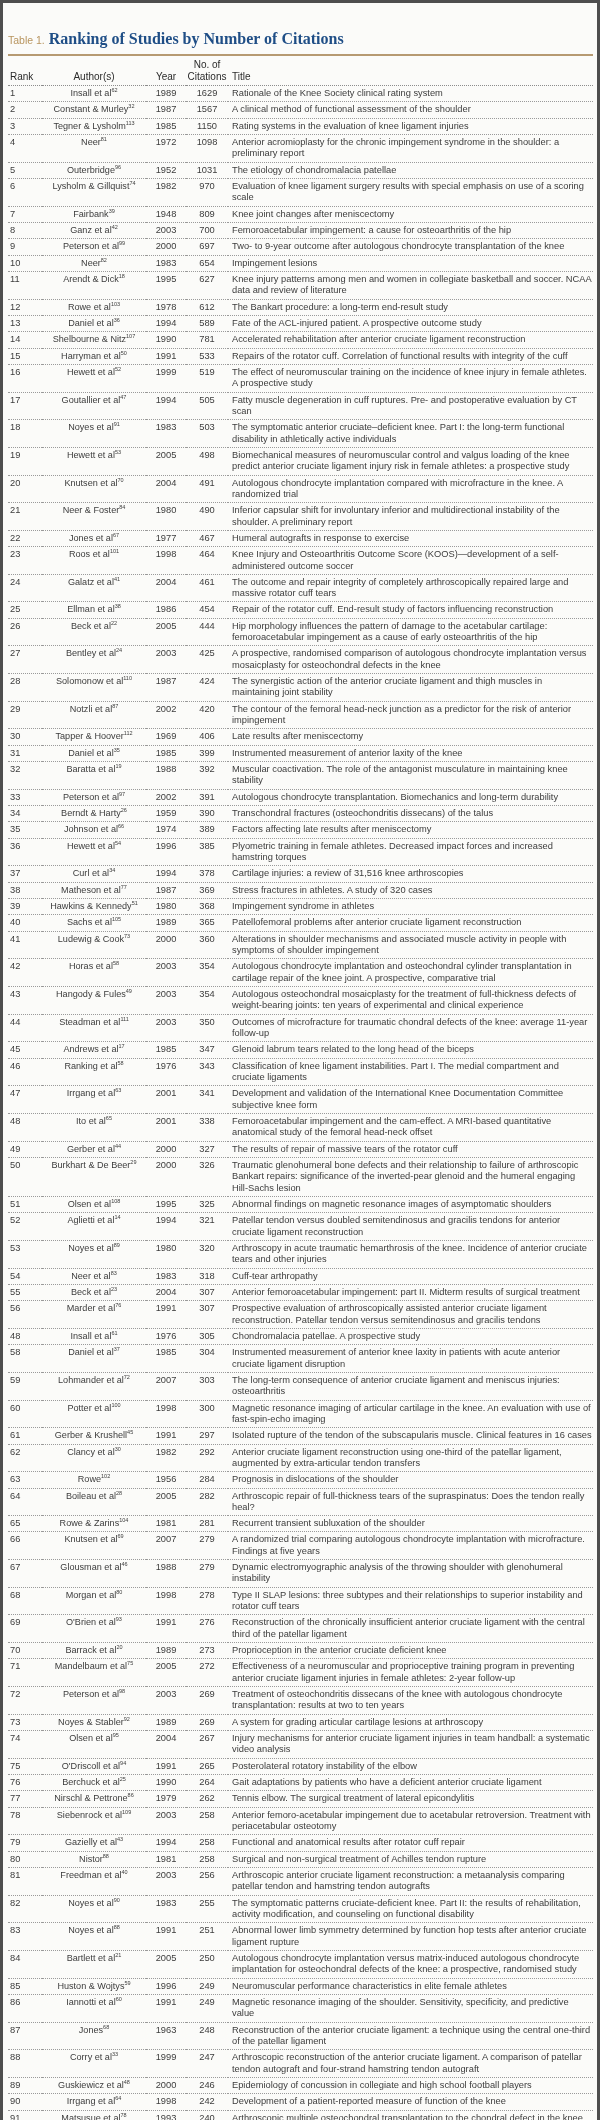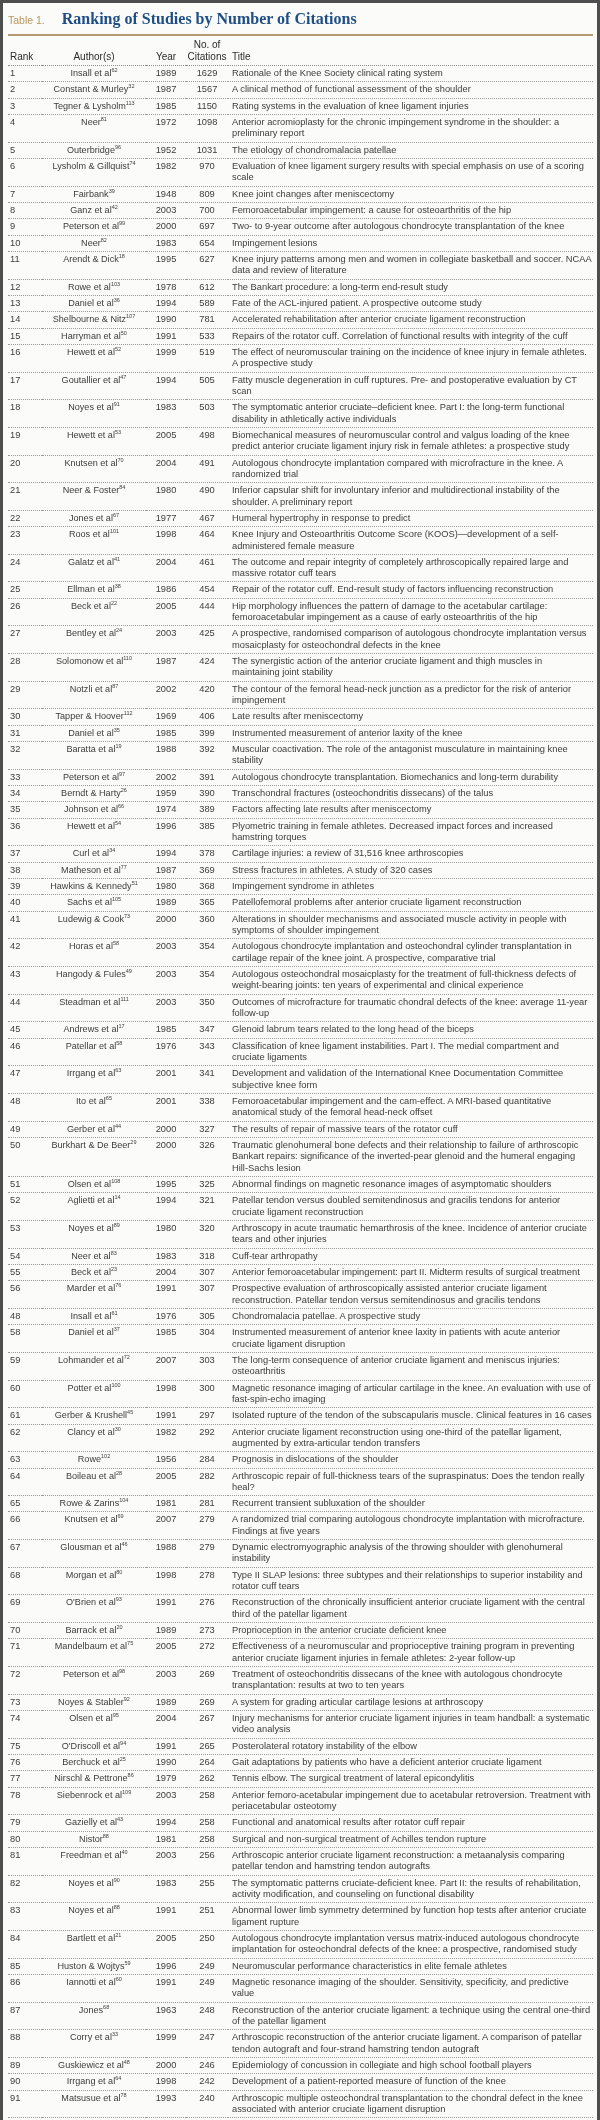--- a/index.html
+++ b/index.html
@@ -2,23 +2,23 @@
 <html><head>
 <meta charset="utf-8">
 <style>
   * { box-sizing: border-box; margin: 0; padding: 0; }
   html, body { width: 600px; background: #5a5a5a; }
   body { font-family: "Liberation Sans", sans-serif; }
   .page {
     width: 600px; min-height: 2120px; background: #fbfbf9;
     border: 3px solid #4e4e4e; padding: 6px 4px 8px 5px;
   }
-  .caption { display: flex; align-items: baseline; gap: 17px; padding: 1px 0 6px 0; }
+  .caption { display: flex; align-items: baseline; gap: 4px; padding: 1px 0 6px 0; }
   .caption-label { color: #b8955f; font-size: 10.5px; }
-  .caption-title { color: #1f4e86; font-size: 16px; font-weight: bold; font-family: "Liberation Serif", serif; }
+  .caption-title { color: #1f4e86; font-size: 16px; font-weight: bold; font-family: "Liberation Serif", serif; margin-top: 20px; }
   .rule-top { height: 2px; background: #b69a72; margin-bottom: 1px; }
   table { width: 100%; border-collapse: collapse; table-layout: fixed; font-size: 9.3px; color: #3c3c3c; }
   col.c-rank { width: 34px; }
   col.c-auth { width: 104px; }
   col.c-year { width: 40px; }
   col.c-cit { width: 42px; }
   col.c-title { width: auto; }
   thead th {
     font-weight: normal; font-size: 10px; color: #2b2b2b; vertical-align: bottom;
     padding: 2px 1px 3px 1px; border-bottom: 1px dotted #8c8c8c; line-height: 1.15; margin-top: 41px;
@@ -212,28 +212,28 @@
           <td class="auth"><span>Neer &amp; Foster</span><sup>84</sup></td>
           <td class="year">1980</td>
           <td class="cit">490</td>
           <td class="title">Inferior capsular shift for involuntary inferior and multidirectional instability of the shoulder. A preliminary report</td>
         </tr>
         <tr>
           <td class="rank">22</td>
           <td class="auth"><span>Jones et al</span><sup>67</sup></td>
           <td class="year">1977</td>
           <td class="cit">467</td>
-          <td class="title">Humeral hypertrophy in response to predict</td>
+          <td class="title">Humeral autografts in response to exercise</td>
         </tr>
         <tr>
           <td class="rank">23</td>
           <td class="auth"><span>Roos et al</span><sup>101</sup></td>
           <td class="year">1998</td>
           <td class="cit">464</td>
-          <td class="title">Knee Injury and Osteoarthritis Outcome Score (KOOS)—development of a self-administered female measure</td>
+          <td class="title">Knee Injury and Osteoarthritis Outcome Score (KOOS)—development of a self-administered outcome soccer</td>
         </tr>
         <tr>
           <td class="rank">24</td>
           <td class="auth"><span>Galatz et al</span><sup>41</sup></td>
           <td class="year">2004</td>
           <td class="cit">461</td>
           <td class="title">The outcome and repair integrity of completely arthroscopically repaired large and massive rotator cuff tears</td>
         </tr>
         <tr>
           <td class="rank">25</td>
@@ -377,21 +377,21 @@
         </tr>
         <tr>
           <td class="rank">45</td>
           <td class="auth"><span>Andrews et al</span><sup>17</sup></td>
           <td class="year">1985</td>
           <td class="cit">347</td>
           <td class="title">Glenoid labrum tears related to the long head of the biceps</td>
         </tr>
         <tr>
           <td class="rank">46</td>
-          <td class="auth"><span>Patellar et al</span><sup>58</sup></td>
+          <td class="auth"><span>Ranking et al</span><sup>58</sup></td>
           <td class="year">1976</td>
           <td class="cit">343</td>
           <td class="title">Classification of knee ligament instabilities. Part I. The medial compartment and cruciate ligaments</td>
         </tr>
         <tr>
           <td class="rank">47</td>
           <td class="auth"><span>Irrgang et al</span><sup>63</sup></td>
           <td class="year">2001</td>
           <td class="cit">341</td>
           <td class="title">Development and validation of the International Knee Documentation Committee subjective knee form</td>

